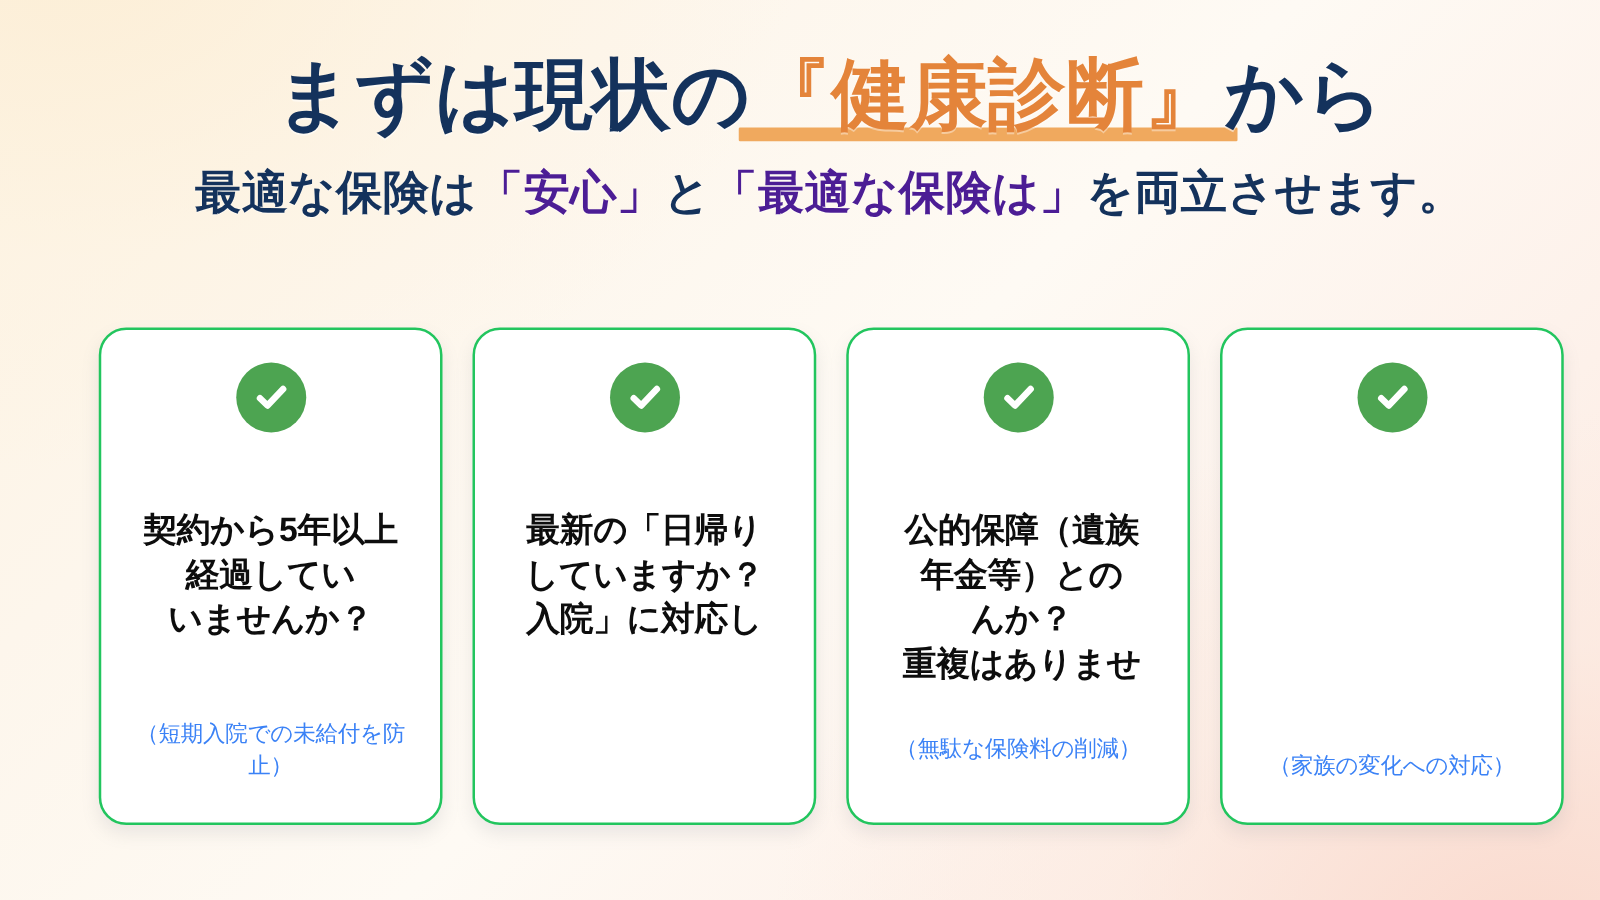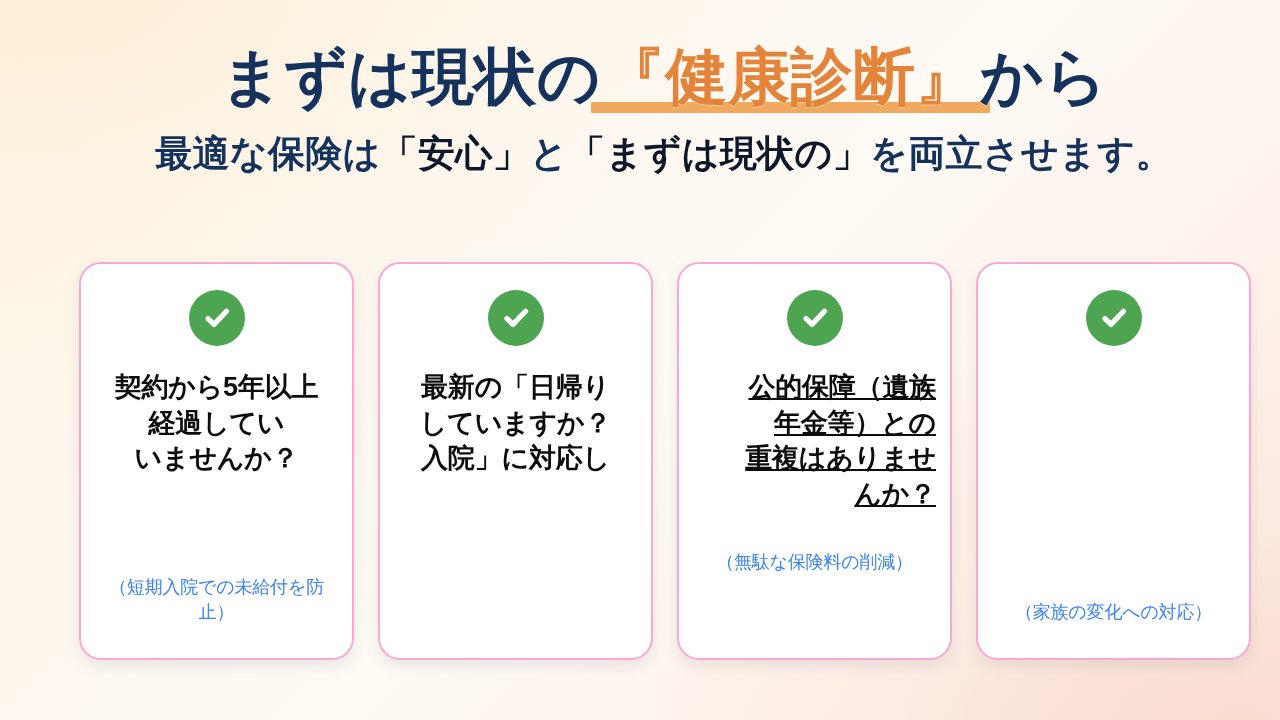--- a/index.html
+++ b/index.html
@@ -69,44 +69,45 @@
   .sub-title {
     margin-top: 20px;
     font-size: 37px;
     font-weight: 700;
     color: #14325c;
     letter-spacing: 0.3px;
     white-space: nowrap;
     text-shadow: 0 1px 0 rgba(255,255,255,0.5);
   }
 
-  .sub-accent { color: #0f172a; }
+  .sub-accent { color: #4c1d95; }
 
   
   .cards-row {
     position: absolute;
     top: 262px;
     left: 55px;
     width: 1172px;
     height: 398px;
     display: flex;
     justify-content: space-between;
   }
 
   .card {
     width: 275px;
     height: 398px;
     background: #ffffff;
-    border: 2px solid #f9a8d4;
+    border: 2px solid #22c55e;
     border-radius: 22px;
     box-shadow: 0 7px 14px rgba(120,130,140,0.14);
     padding: 26px 14px 18px 14px;
     display: flex;
     flex-direction: column;
     align-items: center;
+    gap: 37px;
   }
 
   .check-icon {
     width: 56px;
     height: 56px;
     border-radius: 50%;
     background: #4da451;
     display: flex;
     align-items: center;
     justify-content: center;
@@ -120,21 +121,21 @@
     font-size: 27px;
     font-weight: 700;
     color: #0d0d0d;
     line-height: 1.32;
     letter-spacing: -0.2px;
     width: 100%;
     text-align: center;
     margin-top: 14px;
   }
 
-  .card-heading.align-left { text-align: right; padding-left: 6px; text-decoration: underline; }
+  .card-heading.align-left { text-align: center; padding-left: 6px; }
 
   .card-caption {
     font-size: 18px;
     font-weight: 400;
     color: #3b82f6;
     line-height: 1.42;
     width: 100%;
     text-align: center;
     margin-top: auto;
     padding-bottom: 14px;
@@ -148,21 +149,21 @@
 
 <div class="slide">
 
   <div class="heading-block">
 
     <div class="main-title">
       <span>まずは現状の</span><span class="title-accent">『健康診断』</span><span>から</span>
     </div>
 
     <div class="sub-title">
-      <span>最適な保険は</span><span class="sub-accent">「安心」</span><span>と</span><span class="sub-accent">「まずは現状の」</span><span>を両立させます。</span>
+      <span>最適な保険は</span><span class="sub-accent">「安心」</span><span>と</span><span class="sub-accent">「最適な保険は」</span><span>を両立させます。</span>
     </div>
 
   </div>
 
   <div class="cards-row">
 
     <div class="card">
       <div class="check-icon">
         <svg width="34" height="34" viewBox="0 0 34 34" aria-hidden="true">
           <path d="M8 17.6 L14 23.4 L26.5 10.2" fill="none" stroke="#ffffff" stroke-width="5.2" stroke-linecap="round" stroke-linejoin="round"></path>
@@ -191,22 +192,22 @@
 
     <div class="card">
       <div class="check-icon">
         <svg width="34" height="34" viewBox="0 0 34 34" aria-hidden="true">
           <path d="M8 17.6 L14 23.4 L26.5 10.2" fill="none" stroke="#ffffff" stroke-width="5.2" stroke-linecap="round" stroke-linejoin="round"></path>
         </svg>
       </div>
       <div class="card-heading align-left">
         <div>公的保障（遺族</div>
         <div>年金等）との</div>
+        <div>んか？</div>
         <div>重複はありませ</div>
-        <div>んか？</div>
       </div>
       <div class="card-caption tight">（無駄な保険料の削減）</div>
     </div>
 
     <div class="card">
       <div class="check-icon">
         <svg width="34" height="34" viewBox="0 0 34 34" aria-hidden="true">
           <path d="M8 17.6 L14 23.4 L26.5 10.2" fill="none" stroke="#ffffff" stroke-width="5.2" stroke-linecap="round" stroke-linejoin="round"></path>
         </svg>
       </div>

